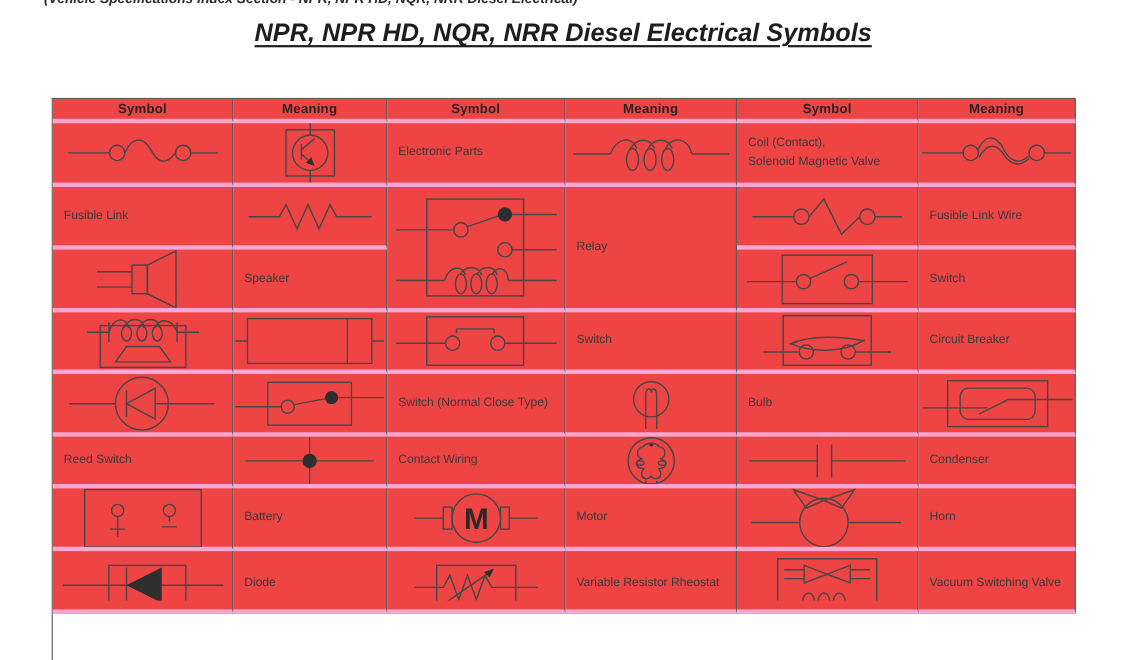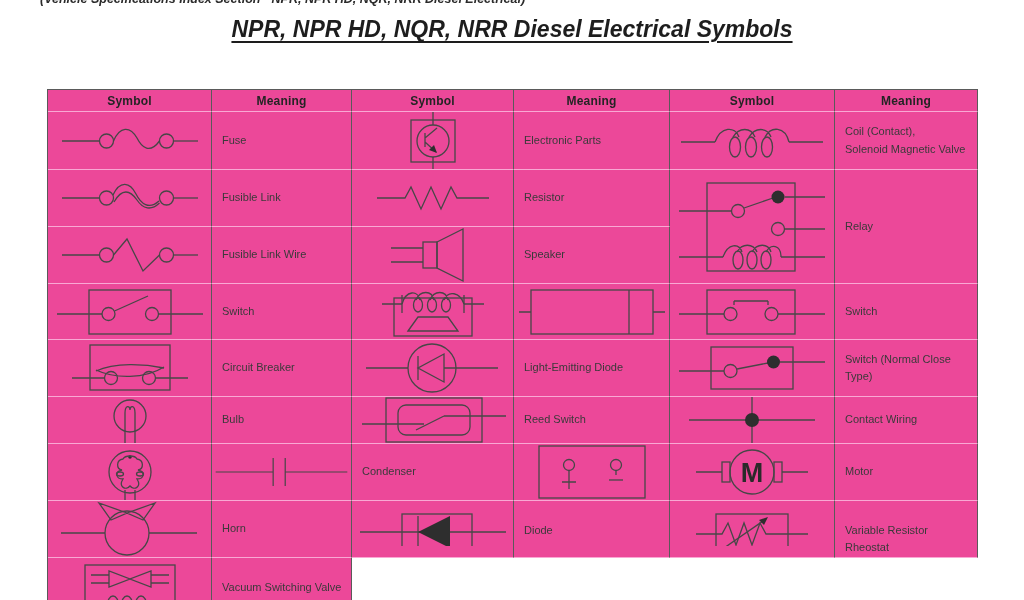--- a/index.html
+++ b/index.html
@@ -7,22 +7,22 @@
         font-family:"Liberation Sans",sans-serif;}
   .note{position:absolute;top:-8px;left:40px;font-size:12.5px;font-weight:bold;font-style:italic;
         color:#2b2b2b;white-space:nowrap;}
   .title{position:absolute;top:16px;left:0;width:100%;text-align:center;font-size:23px;
          font-weight:bold;font-style:italic;color:#1d1d1d;}
   .title span{text-decoration:underline;text-decoration-thickness:2px;text-underline-offset:4px;}
   .tbl{position:absolute;left:47px;top:89px;display:grid;
        grid-template-columns:164px 140px 162px 156px 165px 143px;
        grid-template-rows:22px 58px 57px 57px 56px 57px 47px 57px 57px 80px;
        border-top:1px solid #5a5a5a;border-left:1px solid #5a5a5a;background:#fff;}
-  .cell{border-right:1px solid #5a5a5a;border-bottom:1px solid #f9a8d4;display:flex;
-        align-items:center;justify-content:center;overflow:hidden;background:#ec4899;}
+  .cell{border-right:1px solid #5a5a5a;border-bottom:4px solid #f9a8d4;display:flex;
+        align-items:center;justify-content:center;overflow:hidden;background:#ef4444;}
   .hdr{font-weight:bold;font-size:12px;color:#242424;letter-spacing:.2px;}
   .mean{justify-content:flex-start;align-items:center;padding-left:10px;padding-right:4px;
         font-size:11px;color:#3a3a3a;white-space:pre-line;line-height:1.55;}
   .span2{grid-row:span 2;}
   .r9{align-items:flex-start;}
   .r9.mean{padding-top:21px;}
   .r9 svg{margin-top:3px;}
   svg{display:block;stroke:#474747;stroke-width:1.3;fill:none;}
   .f{fill:#2e2e2e;stroke:none;}
   .txt{fill:#2a2a2a;stroke:none;font-family:"Liberation Sans",sans-serif;font-weight:bold;font-size:27px;}
@@ -46,21 +46,20 @@
 
     <div class="cell sym">
       <svg width="140" height="36" viewBox="0 0 140 36">
         <path d="M2 18 H40"></path>
           <circle cx="46.5" cy="18" r="7"></circle>
         <path d="M53.5 18 C60 3 70 3 77 15 C82 25 90 31 99.5 18"></path>
         <circle cx="106.5" cy="18" r="7"></circle>
           <path d="M113.5 18 H138"></path>
       </svg>
     </div>
-    <div class="cell mean">Fuse</div>
     <div class="cell sym">
       <svg width="120" height="58" viewBox="0 0 120 58">
         <rect x="38" y="8" width="44" height="42"></rect>
           <circle cx="60" cy="29" r="16"></circle>
         <path d="M60 0 V13 M60 45 V58"></path>
         <path d="M52 21 V35 M52 26 L64 16 M52 30 L63 40"></path>
         <path class="f" d="M64 41 L56 38 L61 33 Z"></path>
       </svg>
     </div>
     <div class="cell mean">Electronic Parts</div>
@@ -85,21 +84,20 @@
         <circle cx="106.5" cy="20" r="7"></circle>
           <path d="M113.5 20 H138"></path>
       </svg>
     </div>
     <div class="cell mean">Fusible Link</div>
     <div class="cell sym">
       <svg width="120" height="34" viewBox="0 0 120 34">
         <path d="M4 17 H32 L38 6 L48 28 L58 6 L68 28 L78 6 L84 17 H116"></path>
       </svg>
     </div>
-    <div class="cell mean">Resistor</div>
     <div class="cell sym span2">
       <svg width="150" height="100" viewBox="0 0 150 100">
         <rect x="30" y="6" width="88" height="88"></rect>
         <path d="M2 34 H55"></path>
           <circle cx="61" cy="34" r="6.5"></circle>
         <path d="M67 31 L96 21"></path>
           <circle class="f" cx="101" cy="20" r="6.5"></circle>
           <path d="M107.5 20 H148"></path>
         <circle cx="101" cy="52" r="6.5"></circle>
           <path d="M107.5 52 H148"></path>
@@ -182,21 +180,20 @@
     </div>
     <div class="cell mean">Circuit Breaker</div>
     <div class="cell sym">
       <svg width="150" height="56" viewBox="0 0 150 56">
         <circle cx="74" cy="28" r="24"></circle>
         <path d="M8 28 H50 M60 16 V40"></path>
         <path d="M86 14 L86 42 L60 28 Z"></path>
         <path d="M86 28 H140"></path>
       </svg>
     </div>
-    <div class="cell mean">Light-Emitting Diode</div>
 
     <div class="cell sym">
       <svg width="150" height="46" viewBox="0 0 150 46">
         <rect x="34" y="2" width="82" height="42"></rect>
         <path d="M2 26 H47"></path>
           <circle cx="53.5" cy="26" r="6.5"></circle>
         <path d="M60 24 L91 18"></path>
           <circle class="f" cx="96.5" cy="17" r="6.5"></circle>
           <path d="M103 17 H148"></path>
       </svg>
@@ -247,20 +244,21 @@
       <svg width="150" height="56" viewBox="0 0 150 56">
         <rect x="22" y="2" width="106" height="52"></rect>
         <circle cx="52" cy="21" r="5.5"></circle>
           <path d="M52 26.5 V31"></path>
         <path d="M45 38 H59 M52 31 V45"></path>
         <circle cx="99" cy="21" r="5.5"></circle>
           <path d="M99 26.5 V31"></path>
         <path d="M92 36 H106"></path>
       </svg>
     </div>
+    <div class="cell mean">Battery</div>
     <div class="cell sym">
       <svg width="120" height="52" viewBox="0 0 120 52">
         <circle cx="60" cy="26" r="22"></circle>
         <rect x="30" y="16" width="8" height="20"></rect>
           <rect x="82" y="16" width="8" height="20"></rect>
         <path d="M4 26 H30 M90 26 H116"></path>
         <text class="txt" x="60" y="36" text-anchor="middle">M</text>
       </svg>
     </div>
     <div class="cell mean">Motor</div>

